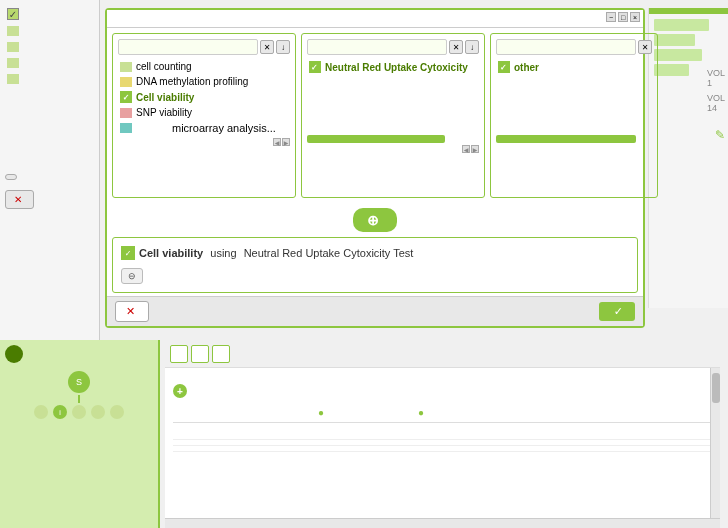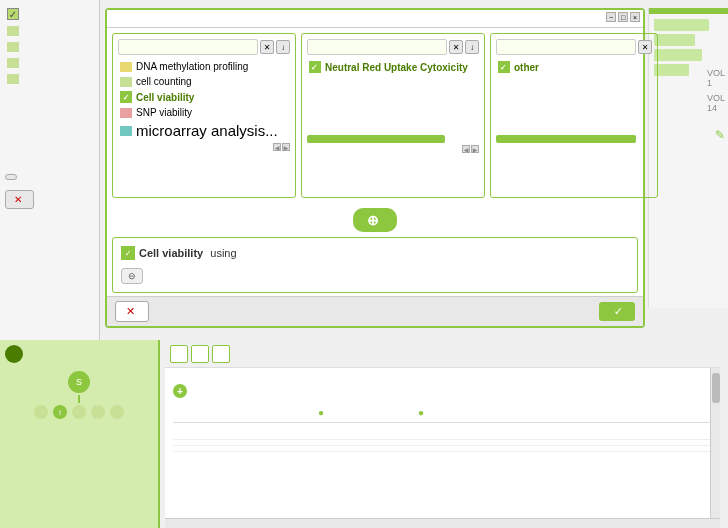--- a/index.html
+++ b/index.html
@@ -703,38 +703,38 @@
 
     <div class="column">
       <span class="column-title"></span>
       <div class="column-search-row">
         <input class="column-search-input" type="text" style="">
         <div class="clear-btn">✕</div>
         <div class="clear-btn">↓</div>
       </div>
       <div class="col1-list">
         <div class="list-item">
+          <div class="item-color color-lime"></div>
+          <span>cell counting</span>
+        </div>
+        <div class="list-item">
           <div class="item-color color-yellow"></div>
           <span>DNA methylation profiling</span>
-        </div>
-        <div class="list-item">
-          <div class="item-color color-lime"></div>
-          <span>cell counting</span>
         </div>
         <div class="list-item selected">
           <div class="item-checkbox">✓</div>
           <span>Cell viability</span>
         </div>
         <div class="list-item">
           <div class="item-color color-pink"></div>
           <span>SNP viability</span>
         </div>
         <div class="list-item">
           <div class="item-color color-teal"></div>
-          <span style="font-size:15px;">microarray analysis...</span>
+          <span style="font-size:11px;margin-left:36px;">microarray analysis...</span>
         </div>
       </div>
       <div class="scroll-indicator">
         <div class="nav-arrows">
           <div class="nav-arrow">◀</div>
           <div class="nav-arrow">▶</div>
         </div>
       </div>
     </div>
 
@@ -792,20 +792,21 @@
       <span></span>
     </button>
   </div>
 
   <div class="selected-assays-section">
     <span class="selected-assays-title"></span>
     <div class="assay-item">
       <div class="assay-icon">✓</div>
       <span class="assay-bold">Cell viability</span>
       <span class="assay-normal">&nbsp;using&nbsp;</span>
+      <span>Neutral Red Uptake Cytoxicity Test</span>
     </div>
     <button class="remove-assay-section-btn">
       <span>⊖</span>
       <span></span>
     </button>
   </div>
 
   <div class="modal-footer">
     <button class="footer-cancel-btn">
       <span class="x-icon">✕</span>

